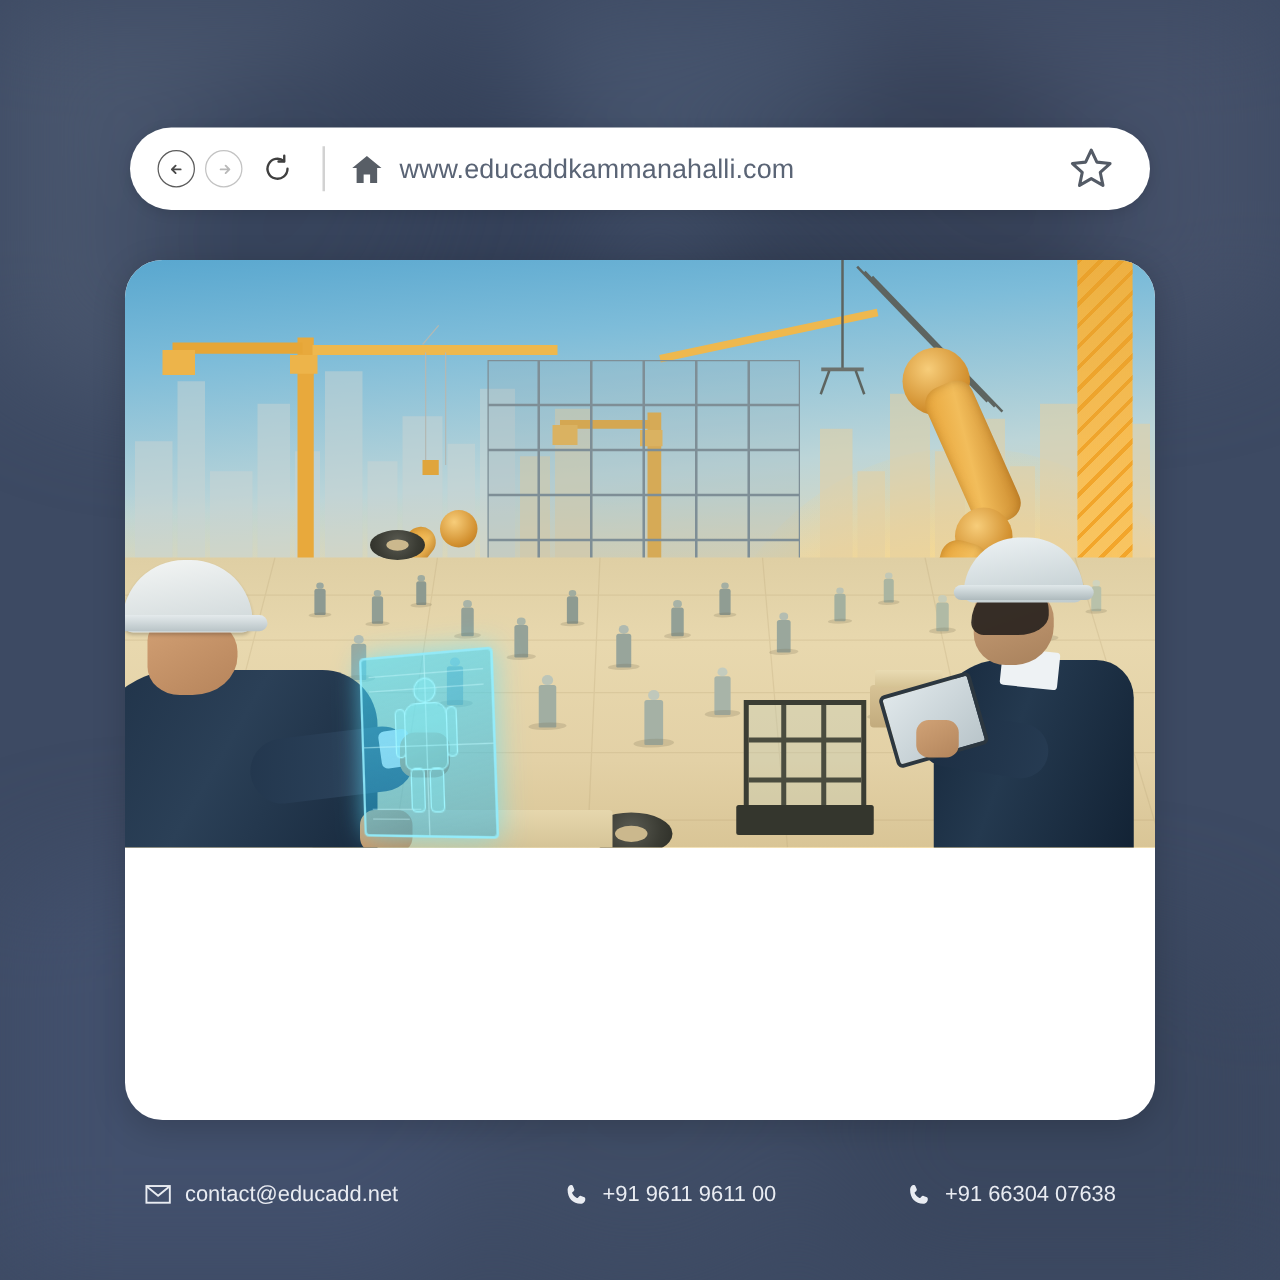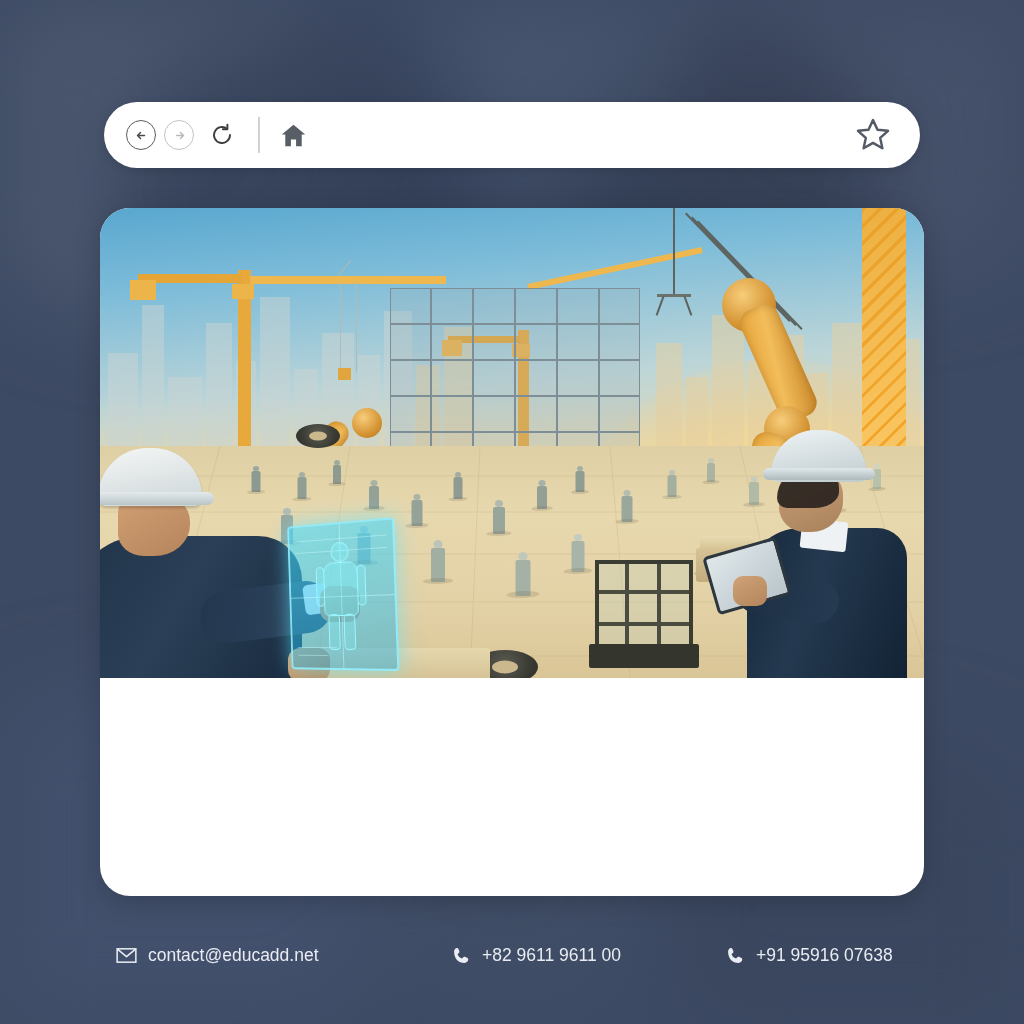--- a/index.html
+++ b/index.html
@@ -340,20 +340,21 @@
     </div>
 
     <div class="divider"></div>
 
     <div class="home-ico">
       <svg width="27" height="27" viewBox="0 0 24 24">
         <path d="M12 2.4 1.6 11.1h3.1v10.5h5.0v-6.0h4.6v6.0h5.0V11.1h3.1z" fill="#585e66"></path>
       </svg>
     </div>
 
+    <div id="url-text" title="www.educaddkammanahalli.com">www.educaddkammanahalli.com</div>
 
     <div class="star-wrap">
       <svg width="38" height="38" viewBox="0 0 24 24">
         <path d="M12 2.6l2.85 6.05 6.65.72-4.95 4.5 1.37 6.53L12 17.0l-5.92 3.4 1.37-6.53-4.95-4.5 6.65-.72z" fill="none" stroke="#545b66" stroke-width="1.55" stroke-linejoin="round"></path>
       </svg>
     </div>
   </div>
 
   <div id="content-card">
 
@@ -658,25 +659,25 @@
         <rect x="1.2" y="4" width="19.6" height="14" fill="none" stroke="#e9ecf2" stroke-width="1.6"></rect>
         <path d="M1.8 4.6 11 12.2 20.2 4.6" fill="none" stroke="#e9ecf2" stroke-width="1.6" stroke-linejoin="round"></path>
       </svg>
       <span>contact@educadd.net</span>
     </div>
 
     <div class="fitem" id="f-ph1">
       <svg width="19" height="19" viewBox="0 0 22 22">
         <path d="M5.6 2.2c1 0 1.5.4 1.9 1.4l1 2.5c.3.8.1 1.4-.5 1.9l-1.2 1c-.3.3-.3.6-.1 1 .9 1.9 2.4 3.4 4.3 4.3.4.2.7.2 1-.1l1-1.2c.5-.6 1.1-.8 1.9-.5l2.5 1c1 .4 1.4.9 1.4 1.9 0 2.3-1.9 4.2-4.2 4.2C7.3 19.6 2.4 14.7 2.4 6.4c0-2.3 1.9-4.2 3.2-4.2z" fill="#e9ecf2"></path>
       </svg>
-      <span>+82 9611 9611 00</span>
+      <span>+91 9611 9611 00</span>
     </div>
 
     <div class="fitem" id="f-ph2">
       <svg width="19" height="19" viewBox="0 0 22 22">
         <path d="M5.6 2.2c1 0 1.5.4 1.9 1.4l1 2.5c.3.8.1 1.4-.5 1.9l-1.2 1c-.3.3-.3.6-.1 1 .9 1.9 2.4 3.4 4.3 4.3.4.2.7.2 1-.1l1-1.2c.5-.6 1.1-.8 1.9-.5l2.5 1c1 .4 1.4.9 1.4 1.9 0 2.3-1.9 4.2-4.2 4.2C7.3 19.6 2.4 14.7 2.4 6.4c0-2.3 1.9-4.2 3.2-4.2z" fill="#e9ecf2"></path>
       </svg>
-      <span>+91 95916 07638</span>
+      <span>+91 66304 07638</span>
     </div>
 
   </div>
 
 </div>
 
 </body></html>

